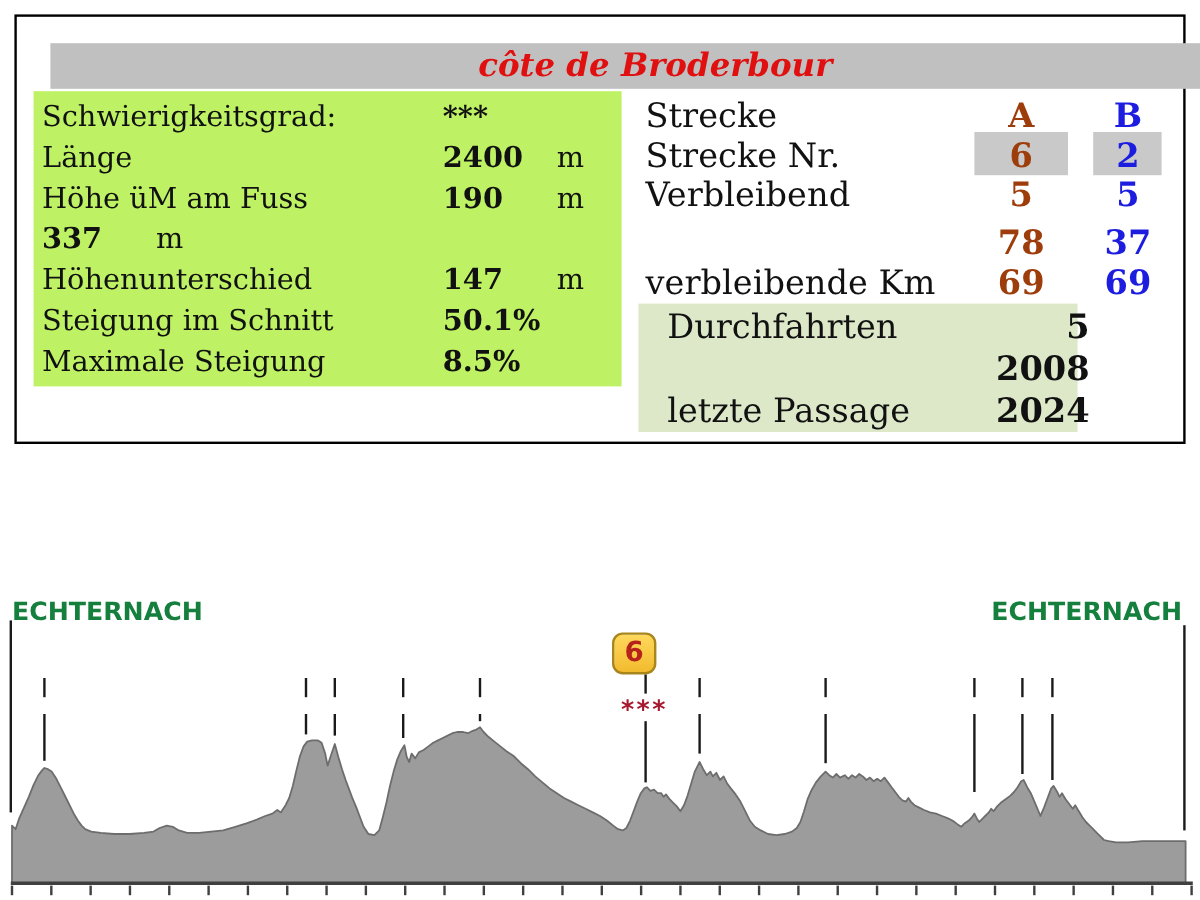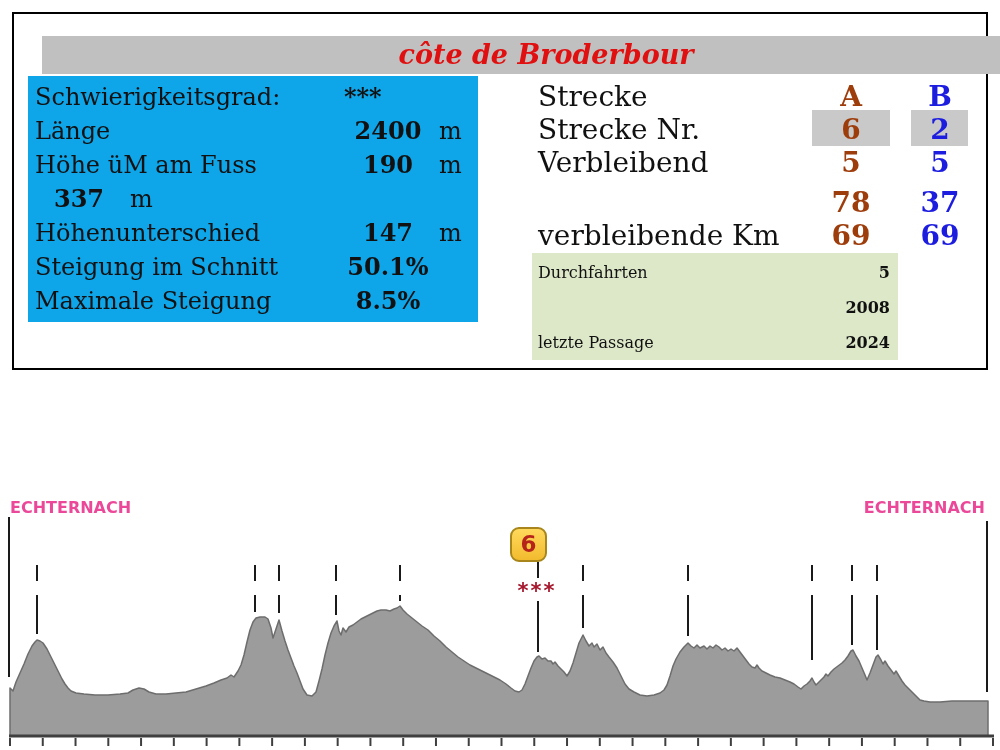--- a/index.html
+++ b/index.html
@@ -4,40 +4,40 @@
 <style>
   html,body{margin:0;padding:0;background:#fff;}
   .page{position:relative;width:1000px;height:750px;background:#ffffff;overflow:hidden;
         font-family:"DejaVu Serif", serif;color:#111;}
   
   .panel{position:absolute;left:12px;top:12px;width:972px;height:354px;
          border:2px solid #000;background:#fff;}
   .title-bar{position:absolute;left:28px;top:22px;width:944px;height:38px;
              background:#c0c0c0;text-align:center;line-height:38px;padding-left:32px;}
   .title-bar span{font-size:27px;font-weight:bold;font-style:italic;color:#e01010;}
-  .stats-box{position:absolute;left:28px;top:76px;width:450px;height:246px;
-             background:#0ea5e9;padding:4px 1px 0 0;box-sizing:border-box;}
+  .stats-box{position:absolute;left:28px;top:76px;width:490px;height:246px;
+             background:#bef264;padding:4px 16px 0 0;box-sizing:border-box;}
   .stat-row{display:flex;height:34px;line-height:34px;font-size:24px;padding:0 4px 0 7px;}
   .s-label{flex:1;}
-  .s-value{width:88px;text-align:center;font-weight:bold;}
+  .s-value{width:88px;text-align:left;font-weight:bold;}
   .stat-row:first-child .s-value{text-align:left;padding-left:2px;}
   .s-unit{width:34px;padding-left:7px;}
   
   .cell-gray{position:absolute;background:#c9c9c9;}
   .cell-a{left:812px;top:110px;width:78px;height:36px;}
   .cell-b{left:911px;top:110px;width:57px;height:36px;}
   .green-box{position:absolute;left:532px;top:253px;width:366px;height:107px;background:#dde8c9;}
   .r-row{position:absolute;left:538px;width:430px;height:34px;line-height:34px;font-size:28px;}
   .r-a{position:absolute;left:269px;top:0;width:88px;text-align:center;font-weight:bold;color:#9e3d0c;}
   .r-b{position:absolute;left:370px;top:0;width:64px;text-align:center;font-weight:bold;color:#1d1de0;}
-  .p-row{position:absolute;left:538px;width:352px;height:34px;line-height:34px;font-size:16px;}
+  .p-row{position:absolute;left:556px;width:352px;height:34px;line-height:34px;font-size:28px;}
   .p-value{position:absolute;right:0;top:0;font-weight:bold;color:#111;}
   
   .city-label{position:absolute;top:498px;font-family:"DejaVu Sans",sans-serif;
-              font-weight:bold;font-size:16px;color:#ec4899;letter-spacing:0px;}
+              font-weight:bold;font-size:21px;color:#15803d;letter-spacing:0px;}
   .city-left{left:10px;}
   .city-right{right:15px;text-align:right;}
   .chart-svg{position:absolute;left:0;top:510px;}
   .climb-badge{position:absolute;left:510px;top:527px;width:33px;height:31px;
                background:linear-gradient(#ffd85c,#f2bb2e);border:2px solid #a8861c;
                border-radius:9px;text-align:center;line-height:31px;
                font-family:"DejaVu Sans",sans-serif;font-weight:bold;font-size:23px;color:#b5231a;}
   .climb-stars{position:absolute;left:508px;top:579px;width:58px;text-align:center;
                font-family:"DejaVu Sans",sans-serif;font-weight:bold;font-size:21px;
                letter-spacing:2px;color:#a6192e;}

